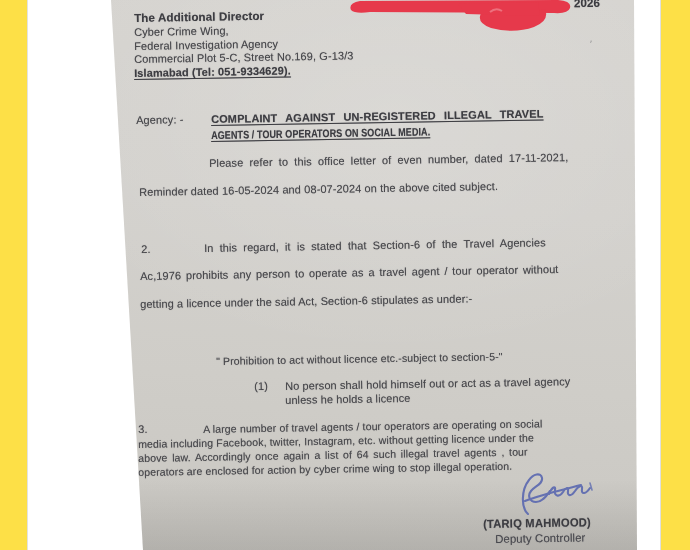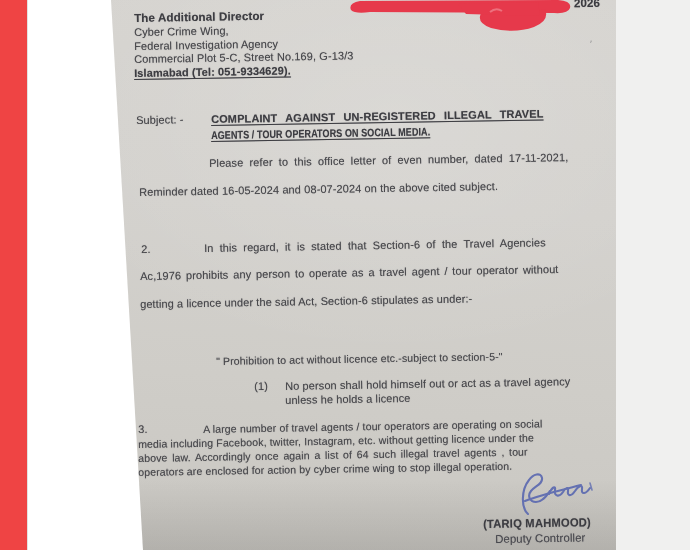--- a/index.html
+++ b/index.html
@@ -1,19 +1,19 @@
 <!DOCTYPE html>
 <html><head>
 <meta charset="utf-8">
 <style>
   * { margin:0; padding:0; box-sizing:border-box; }
   html,body { width:690px; height:550px; overflow:hidden; }
   body { font-family:"Liberation Sans", sans-serif; background:#f0f0ef; position:relative; }
 
-  .stage { position:absolute; inset:0; width:616px; height:550px; background:#ef4444; overflow:hidden; }
+  .stage { position:absolute; inset:0; width:690px; height:550px; background:#fde047; overflow:hidden; }
 
   .viewer {
     position:absolute; left:27px; top:0; width:634px; height:550px;
     background:#ffffff;
     border-left:1px solid #e2e2e1;
     border-right:1px solid #e0e0df;
   }
 
   
   .paper {
@@ -72,21 +72,21 @@
       </svg>
       <div class="year-frag">2026</div>
       <div class="tick-mark">’</div>
 
       <div class="tl b" style="left:106px; top:11px; font-size:11.6px;">The Additional Director</div>
       <div class="tl" style="left:106px; top:26px;">Cyber Crime Wing,</div>
       <div class="tl" style="left:106px; top:40px;">Federal Investigation Agency</div>
       <div class="tl" style="left:106px; top:53px;">Commercial Plot 5-C, Street No.169, G-13/3</div>
       <div class="tl b u" style="left:106px; top:67px;">Islamabad (Tel: 051-9334629).</div>
 
-      <div class="tl" style="left:108px; top:114px;">Subject: -</div>
+      <div class="tl" style="left:108px; top:114px;">Agency: -</div>
       <div class="tl b u subject-l1" style="left:183px; top:113px;">COMPLAINT AGAINST UN-REGISTERED ILLEGAL TRAVEL</div>
       <div class="tl b u subject-l2" style="left:183px; top:129px;">AGENTS / TOUR OPERATORS ON SOCIAL MEDIA.</div>
 
       <div class="tl ws3" style="left:181px; top:157px;">Please refer to this office letter of even number, dated 17-11-2021,</div>
       <div class="tl" style="left:111px; top:186px;">Reminder dated 16-05-2024 and 08-07-2024 on the above cited subject.</div>
 
       <div class="tl" style="left:113px; top:243px;">2.</div>
       <div class="tl ws3" style="left:176px; top:242px;">In this regard, it is stated that Section-6 of the Travel Agencies</div>
       <div class="tl ws2" style="left:112px; top:270px;">Ac,1976 prohibits any person to operate as a travel agent / tour operator without</div>
       <div class="tl" style="left:112px; top:298px;">getting a licence under the said Act, Section-6 stipulates as under:-</div>

